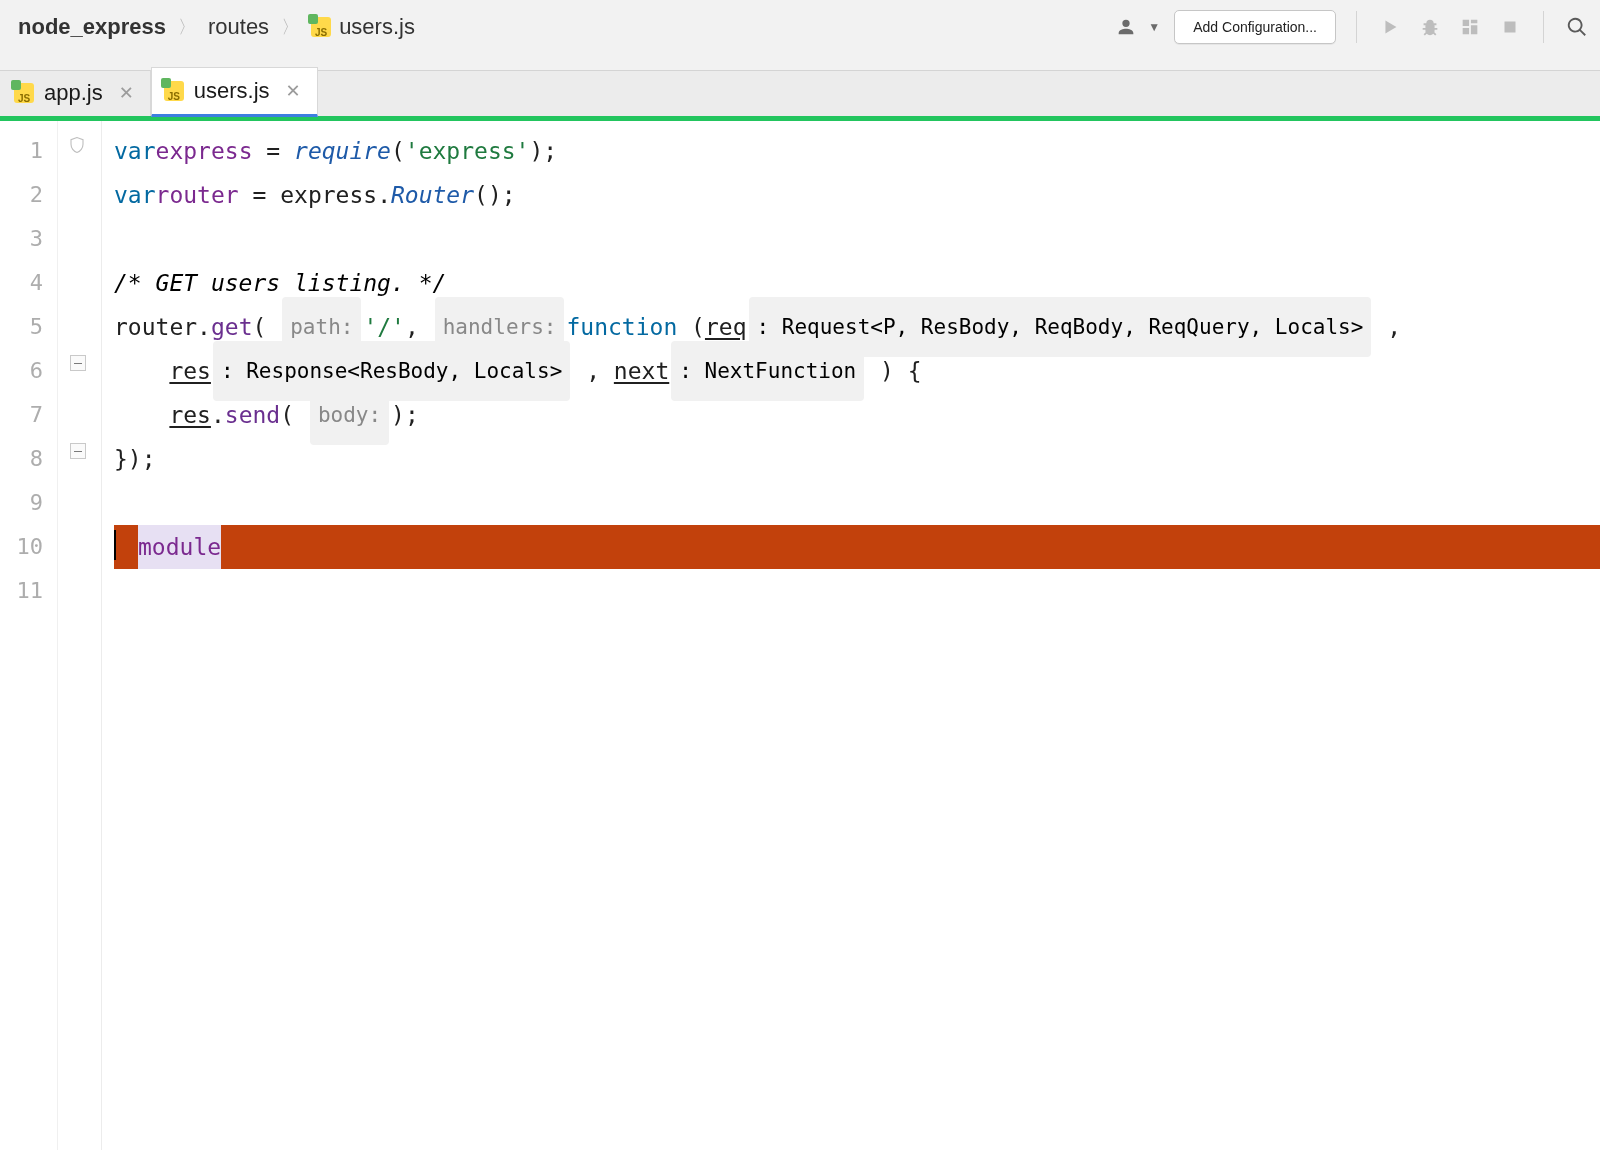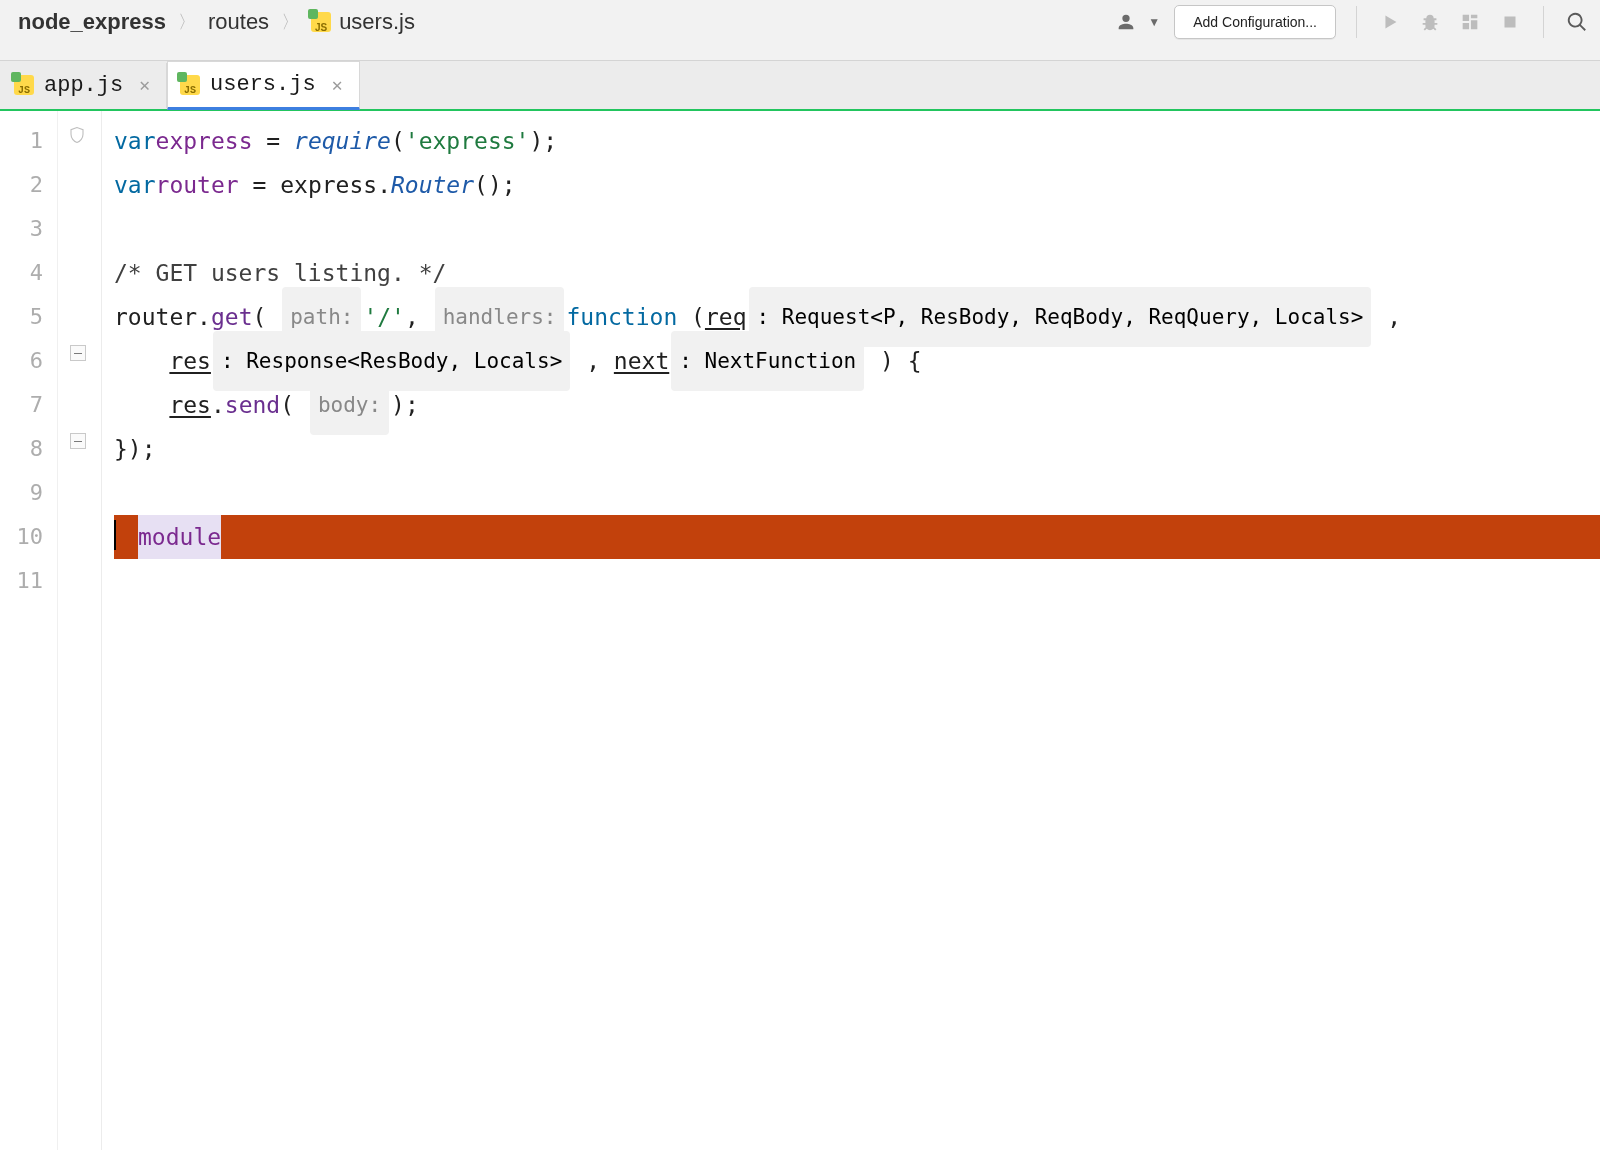--- a/index.html
+++ b/index.html
@@ -4,21 +4,21 @@
 <style>
   * { box-sizing: border-box; margin: 0; padding: 0; }
   body {
     font-family: -apple-system, BlinkMacSystemFont, "Segoe UI", sans-serif;
     background: #fff;
     width: 1600px;
     height: 1150px;
     overflow: hidden;
   }
   .navbar {
-    height: 61px;
+    height: 71px;
     background: #f2f2f2;
     border-bottom: 1px solid #d4d4d4;
     display: flex;
     align-items: center;
     padding: 0 10px 16px 18px;
     justify-content: center;
   }
   .breadcrumbs {
     display: flex;
     align-items: center;
@@ -61,22 +61,22 @@
   }
   .tb-sep { width:1px; height:32px; background:#d4d4d4; margin:0 6px;}
   .tb-icon {
     width:26px; height:26px; display:flex; align-items:center; justify-content:center;
     color:#bdbdbd;
   }
   .tb-icon svg { width:22px; height:22px; fill:#bdbdbd;}
   .tb-icon.dark svg { fill:#5a5a5a;}
 
   .tabbar {
-    height:50px; background:#ececec; border-bottom:2px solid #22c55e;
-    display:flex; align-items:center; padding-left:2px;font-family:Liberation Mono, monospace;
+    height:50px; background:#ececec; border-bottom:5px solid #22c55e;
+    display:flex; align-items:flex-end; padding-left:2px;
   }
   .tab {
     display:flex; align-items:center; gap:10px; padding:10px 16px 10px 12px;
     font-size:22px; color:#1a1a1a; border-right:1px solid #d8d8d8;
     cursor:pointer; position:relative;
   }
   .tab.active {
     background:#fff; border-top:1px solid #d8d8d8; border-left:1px solid #d8d8d8;
     border-bottom:3px solid #3d7fe0; margin-bottom:-1px;
   }
@@ -111,21 +111,21 @@
     padding:8px 0 0 12px; line-height:44px; color:#202020;
     position:relative;
   }
   .code .line { height:44px; white-space:pre; display:flex; align-items:center;}
   .line.current { background:#c2410c;gap:24px; }
   .kw { color:#0369a1; }
   .fn { color:#6a2f8f; }
   .ident { color:#7b298f; }
   .call { color:#1e5aa8; font-style:italic;}
   .str { color:#1f7a3f; }
-  .cm { color:#404040; }
+  .cm { color:#000000; font-style:italic;}
   .hint {
     background:#f1f1f1; color:#888; border-radius:4px; padding:8px 8px; margin:0 2px;
     font-style:normal; font-size:21px;
   }
   .hint.type { color:#000000; }
   .ul { text-decoration:underline; text-underline-offset:3px;}
   .caret-hl { background:#e7e0f3; }
   .cursor {
     display:inline-block; width:2px; height:30px; background:#000; vertical-align:middle;
     margin-right:-2px; position:relative; top:-2px;

